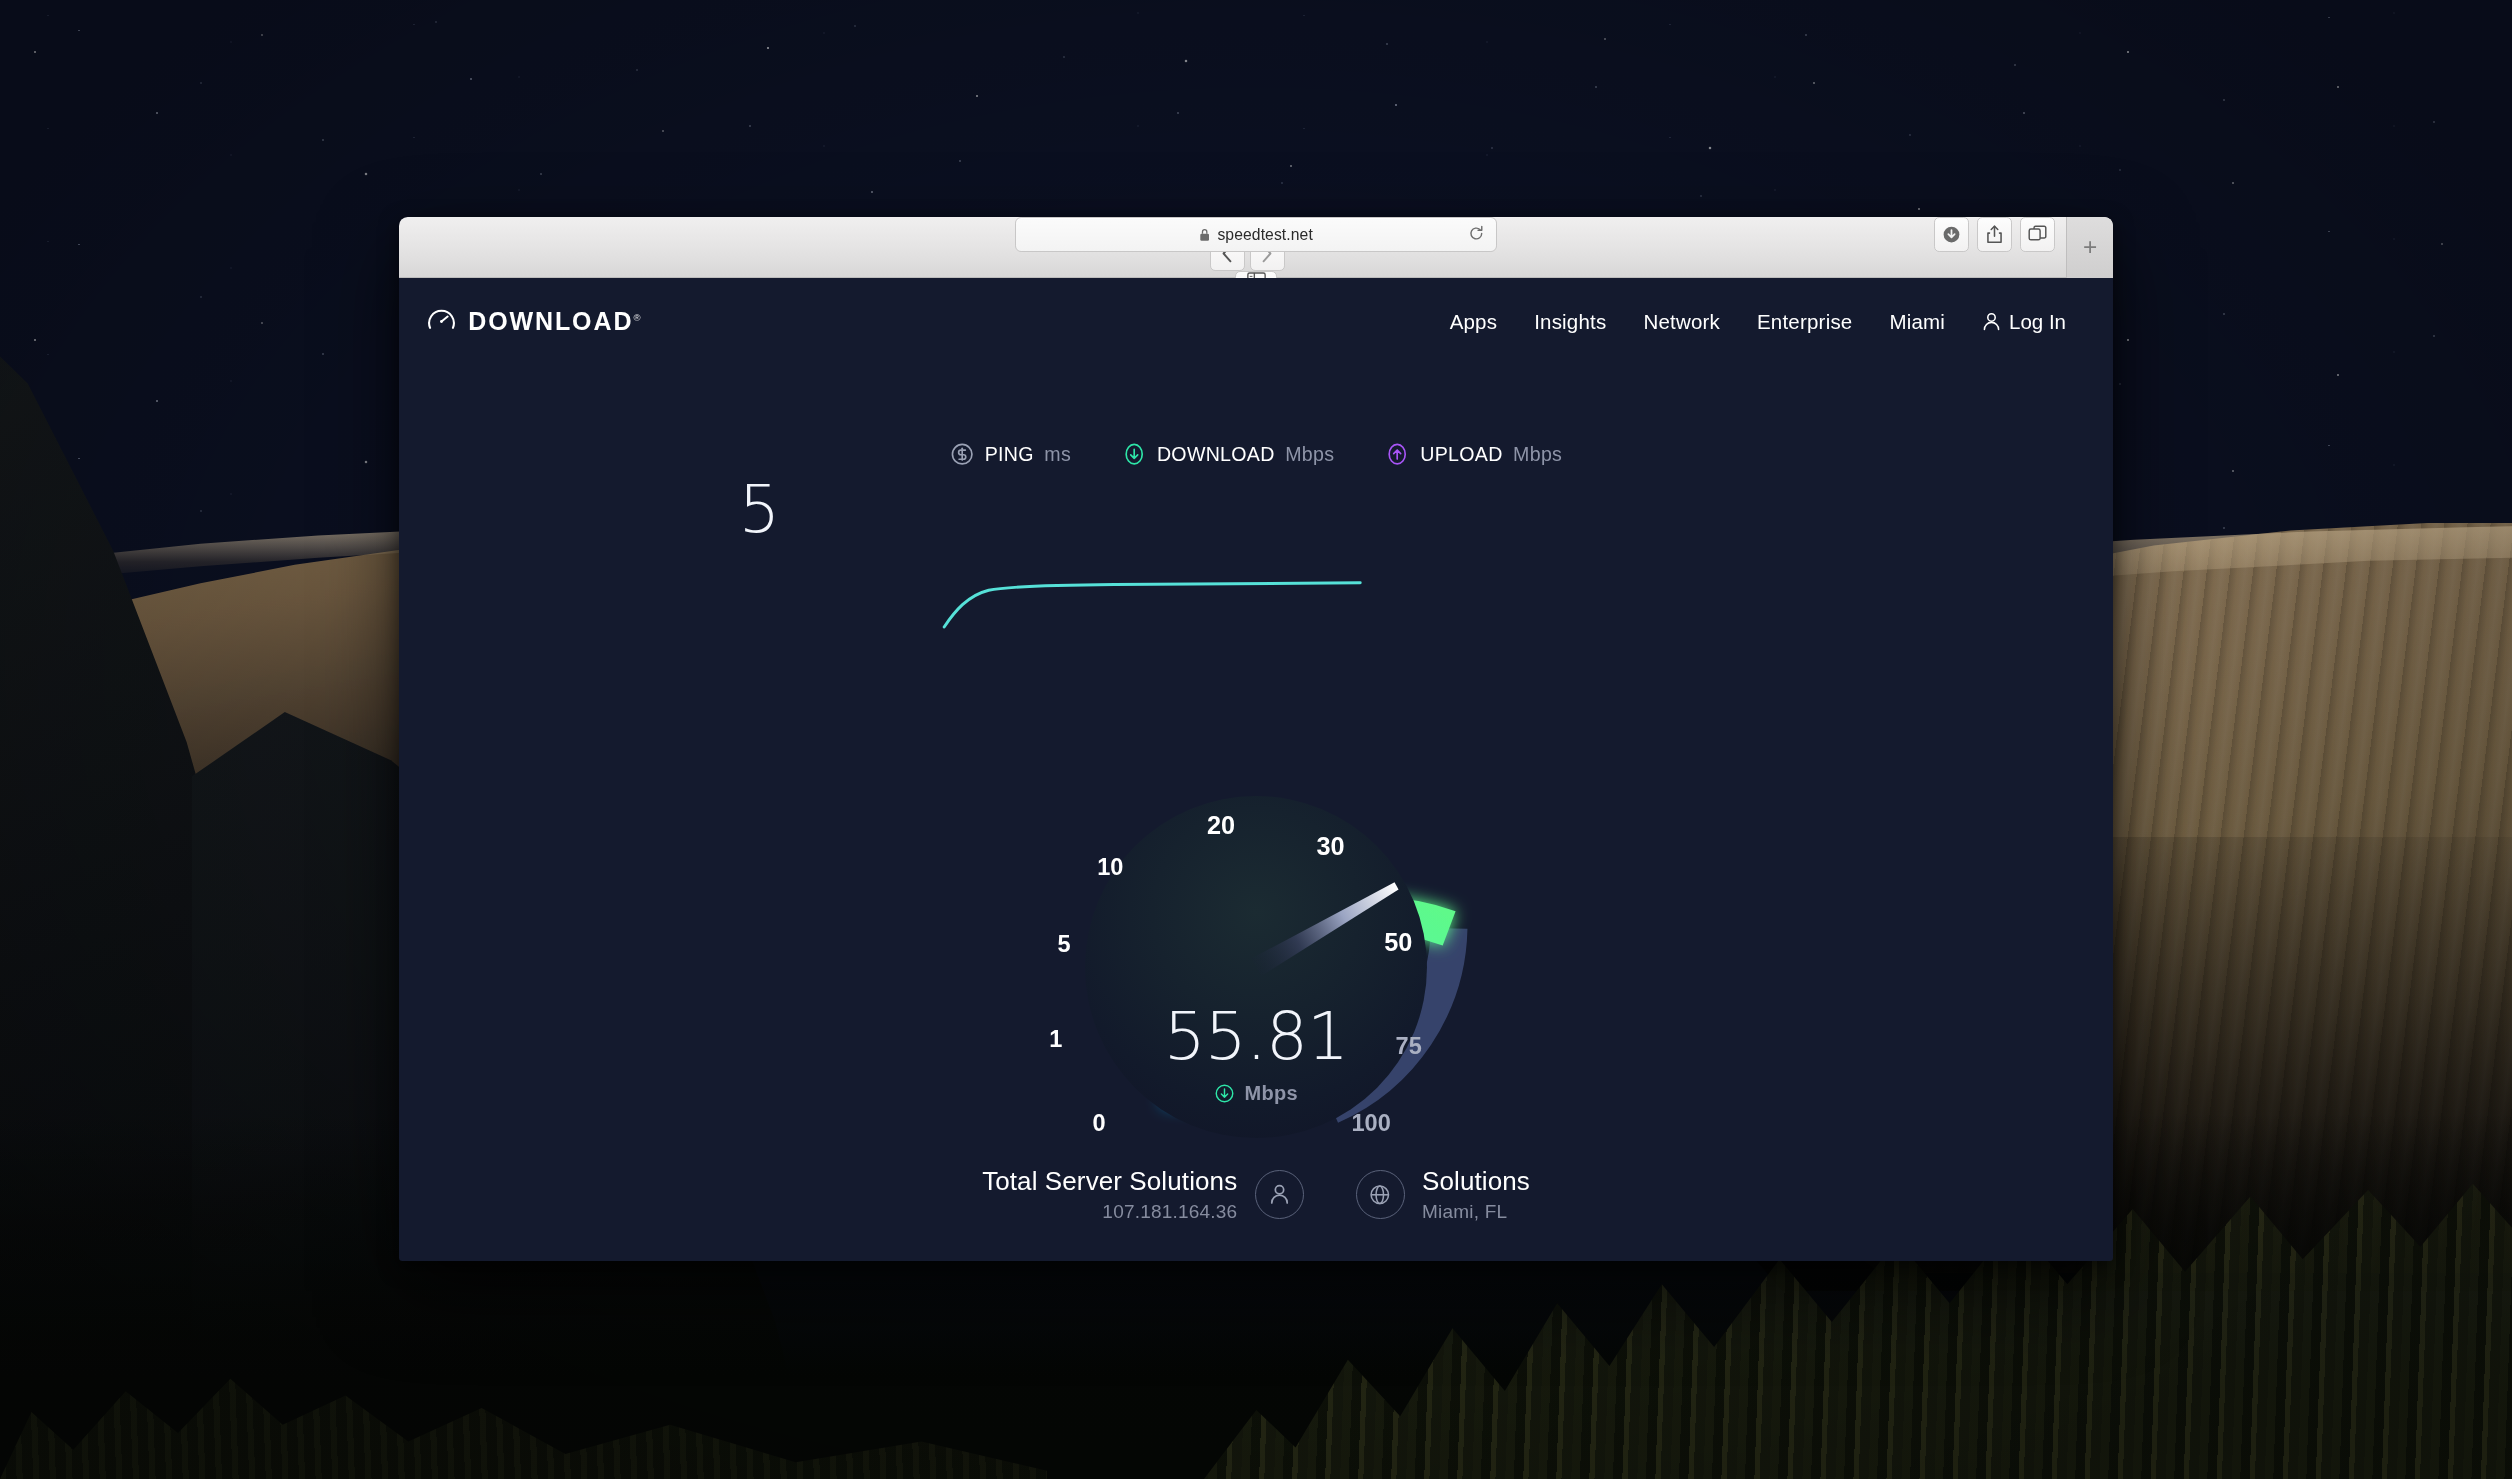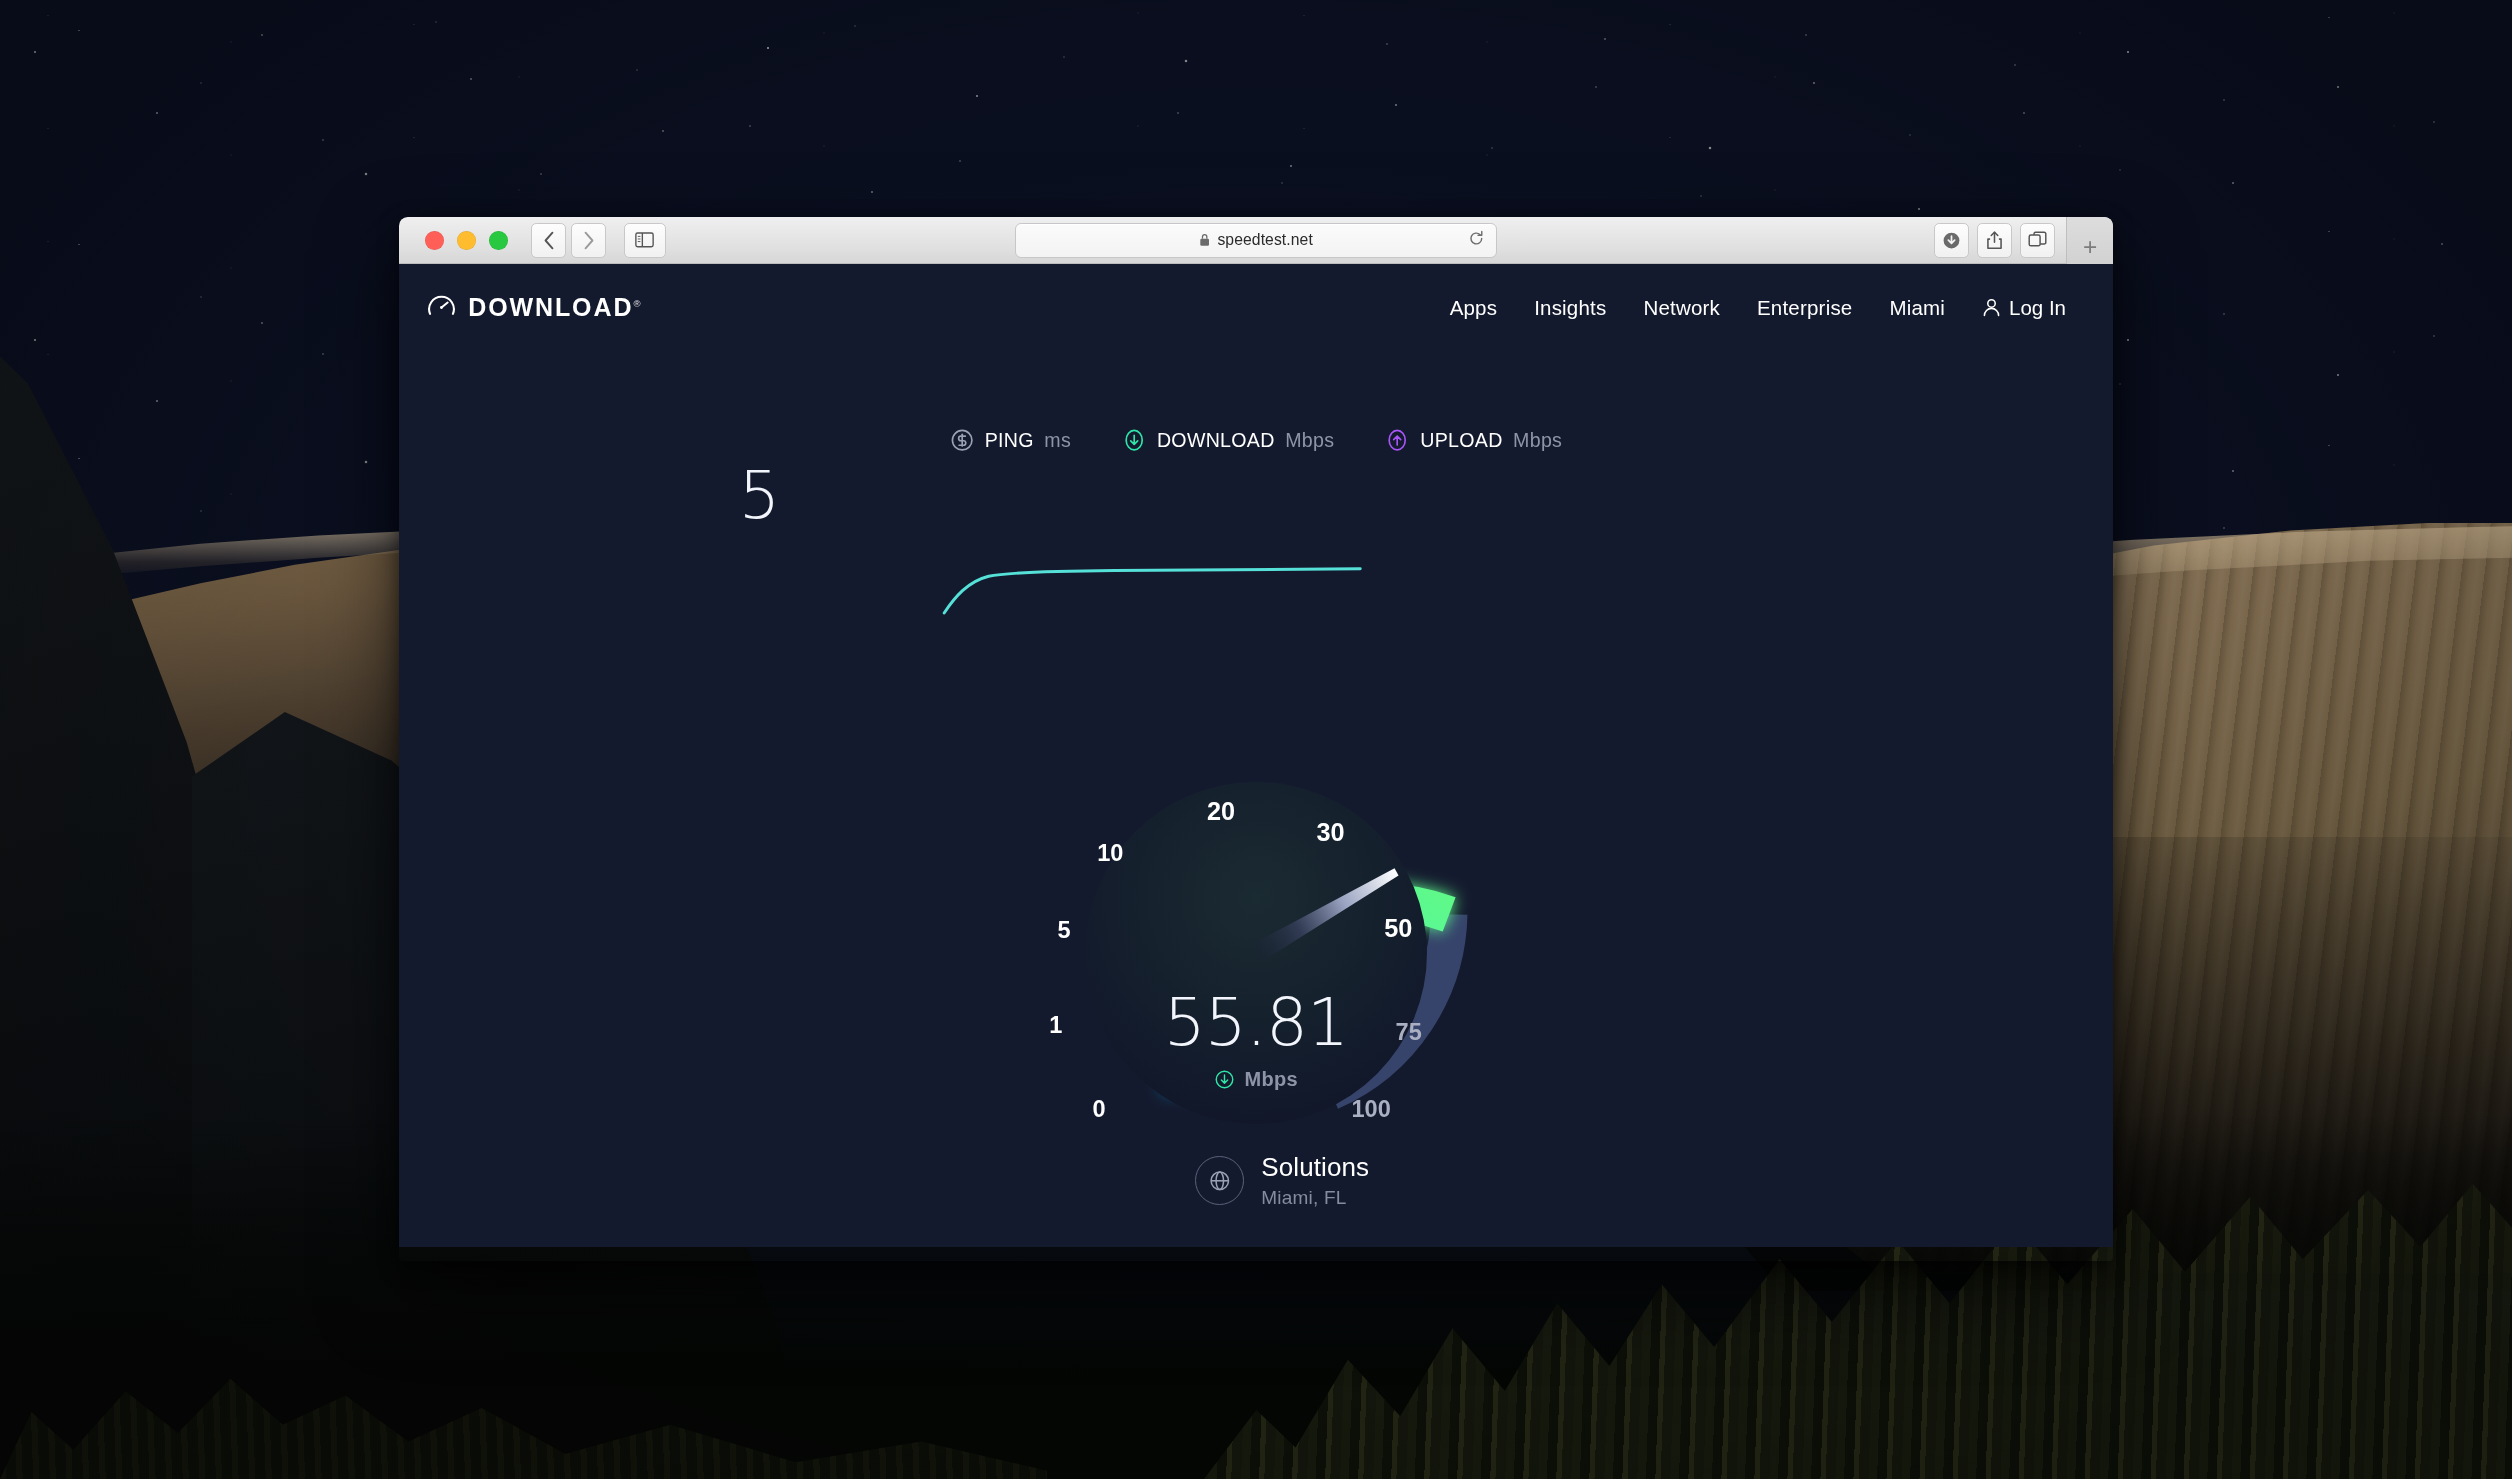--- a/index.html
+++ b/index.html
@@ -168,24 +168,24 @@
   .veil { position:absolute; inset:0; background:radial-gradient(ellipse 1483px 960px at 50% 45%, rgba(0,0,0,0) 40%, rgba(0,0,0,.28) 100%); }
 
   
   #browser {
     position:absolute; left:399px; top:217px; width:1714px; height:1044px;
     border-radius:8.7px 8.7px 3.5px 3.5px;
     overflow:hidden;
     box-shadow:0 30px 79px rgba(0,0,0,.62), 0 5.2px 19px rgba(0,0,0,.5);
   }
   .titlebar {
-    height:47px; width:100%;
+    height:61px; width:100%;
     background:linear-gradient(180deg,#f0efef 0%,#e4e3e3 55%,#d8d7d7 100%);
     border-bottom:0.9px solid #bdbcbc;
-    display:flex; align-items:center; padding:0 17.4px; position:relative;
+    display:flex; align-items:center; padding:0 17.4px; position:relative;flex-direction:column;
   }
   .lights { display:flex; gap:13px; align-items:center; margin-left:8.7px; margin-right:23px; }
   .light { width:19px; height:19px; border-radius:50%; }
   .l-red { background:#ff5f57; box-shadow:inset 0 0 0 0.4px rgba(0,0,0,.12); }
   .l-yel { background:#febc2e; box-shadow:inset 0 0 0 0.4px rgba(0,0,0,.12); }
   .l-grn { background:#28c840; box-shadow:inset 0 0 0 0.4px rgba(0,0,0,.12); }
 
   .navbtns { display:flex; gap:5.2px; margin-right:17.4px; }
   .chrome-btn {
     width:35px; height:35px; border-radius:5.2px;
@@ -525,20 +525,32 @@
         <svg width="21" height="21" viewBox="0 0 28 28">
           <circle cx="14" cy="14" r="11" fill="none" stroke="#2ee6a8" stroke-width="1.9"></circle>
           <path d="M14 8 V19 M9.8 14.6 L14 19 L18.2 14.6" fill="none" stroke="#2ee6a8" stroke-width="1.9" stroke-linecap="round" stroke-linejoin="round"></path>
         </svg>
         <span>Mbps</span>
       </div>
     </div>
 
     <div class="st-footer">
 
+      <div class="srv">
+        <div class="srv-text">
+          <div class="entity-name">Total Server Solutions</div>
+          <div class="entity-sub">107.181.164.36</div>
+        </div>
+        <div class="circle-ico">
+          <svg width="23" height="24.4" viewBox="0 0 22 24">
+            <circle cx="11" cy="7.6" r="4.1" fill="none" stroke="currentColor" stroke-width="1.7"></circle>
+            <path d="M3.4 20.6 a7.6 7.6 0 0 1 15.2 0" fill="none" stroke="currentColor" stroke-width="1.7" stroke-linecap="round"></path>
+          </svg>
+        </div>
+      </div>
 
       <div class="isp">
         <div class="circle-ico">
           <svg width="23.6" height="23.6" viewBox="0 0 26 26">
             <circle cx="13" cy="13" r="9.6" fill="none" stroke="currentColor" stroke-width="1.7"></circle>
             <ellipse cx="13" cy="13" rx="4.1" ry="9.6" fill="none" stroke="currentColor" stroke-width="1.7"></ellipse>
             <line x1="3.4" y1="13" x2="22.6" y2="13" stroke="currentColor" stroke-width="1.7"></line>
           </svg>
         </div>
         <div class="isp-text">

